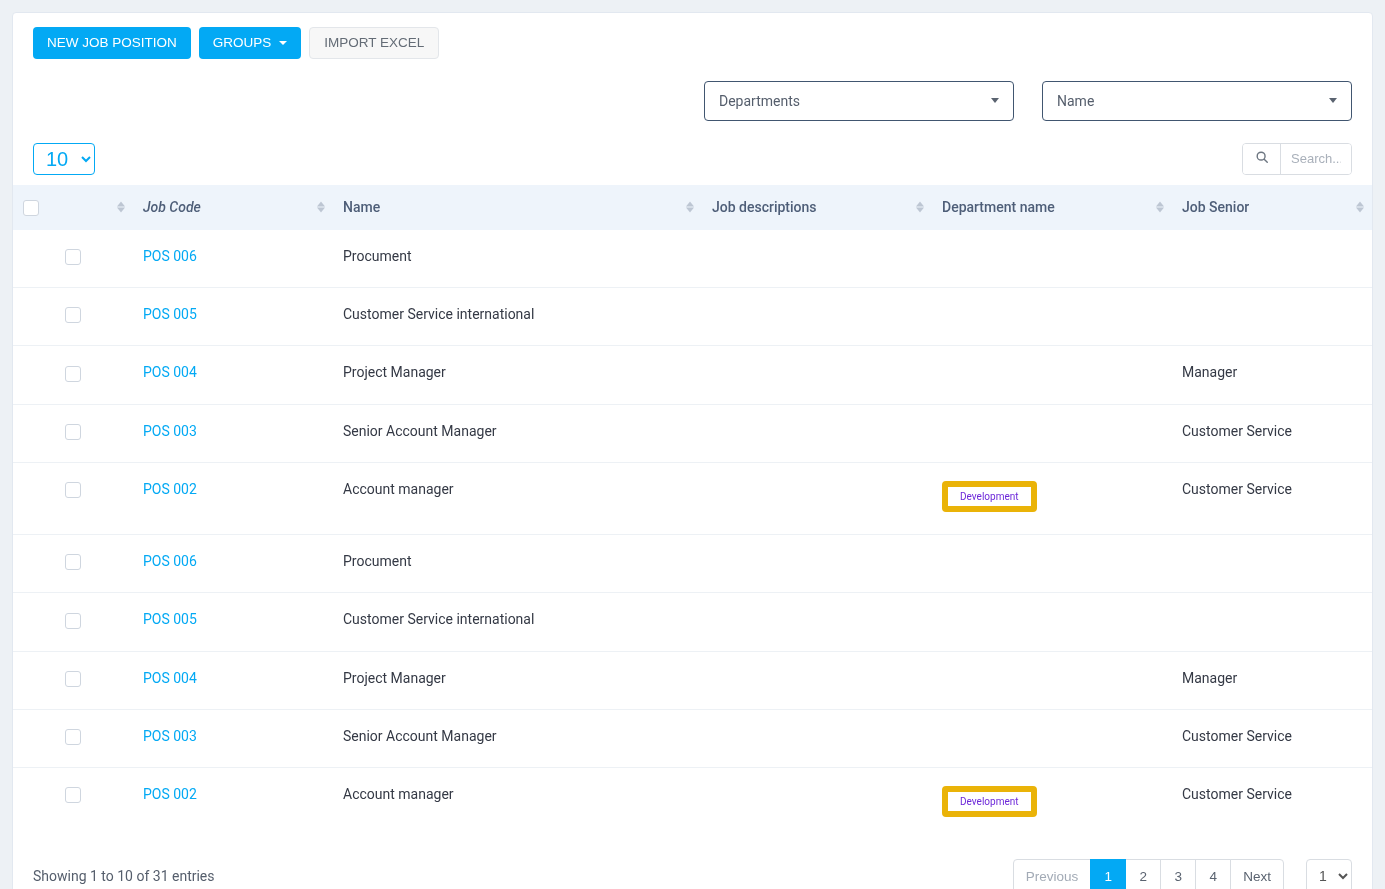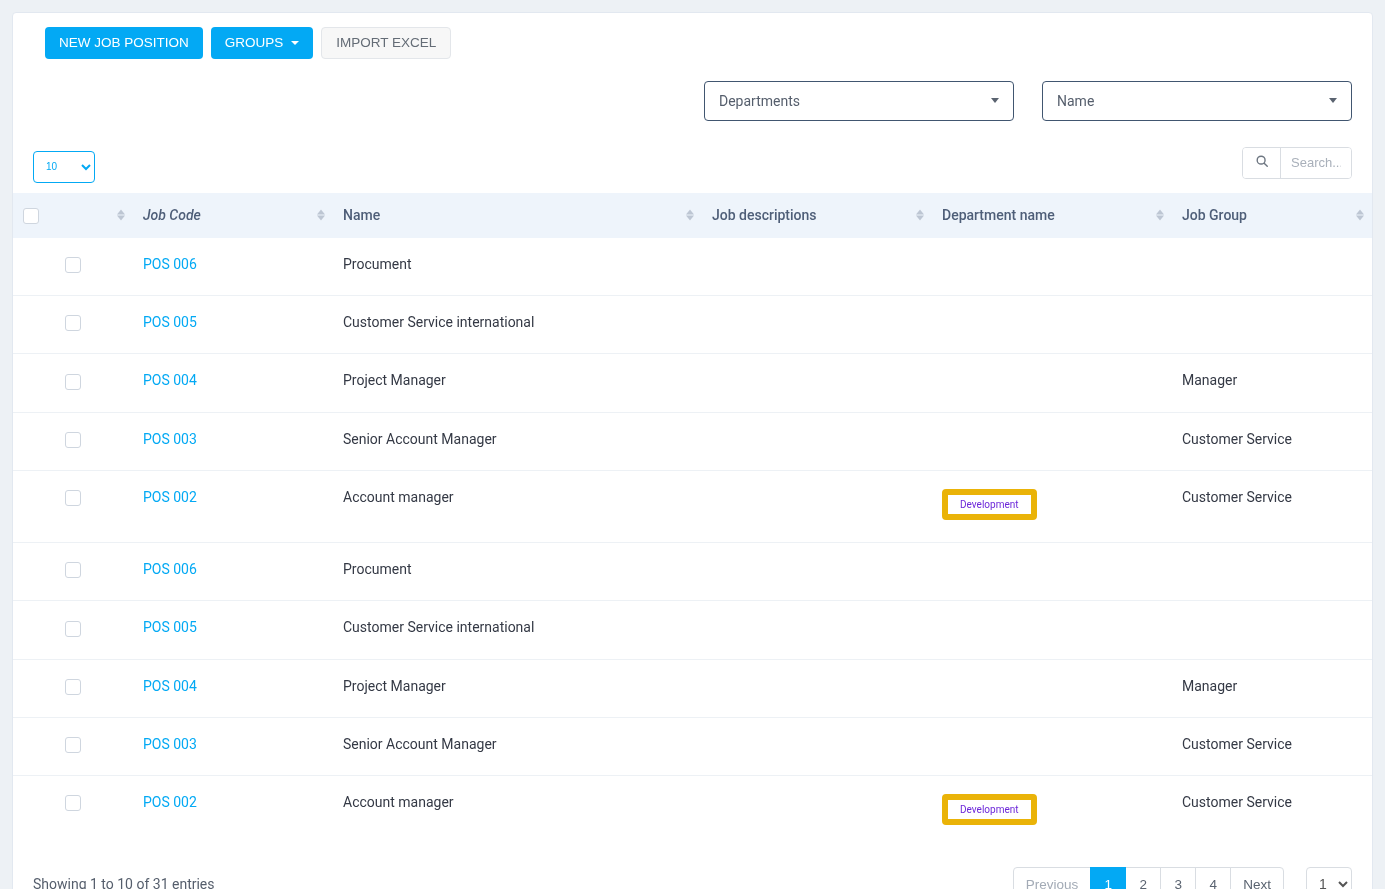--- a/index.html
+++ b/index.html
@@ -13,21 +13,21 @@
     .page-card {
       background: #fff;
       border-radius: 4px;
       border: 1px solid #e2e8f0;
       padding: 0 0 14px;
     }
     
     .toolbar-row {
       display: flex;
       gap: 8px;
-      padding: 14px 32px 0;
+      padding: 14px 20px 0;
     }
     .btn {
       border: none;
       border-radius: 4px;
       padding: 8px 14px;
       font-size: 13.5px;
       font-weight: 500;
       cursor: pointer;
       display: inline-flex;
       align-items: center;
@@ -91,23 +91,22 @@
       display: flex;
       gap: 8px;
     }
     .page-len {
       width: 62px;
       height: 32px;
       border: 1px solid #03a9f4;
       color: #03a9f4;
       border-radius: 4px;
       padding: 0 8px;
-      font-size: 10px;
-      background: #fff;
-      margin-top: 8px;
+      font-size: 20px;
+      background: #fff;
     }
     .btn-group {
       display: inline-flex;
       border: 1px solid #d9dde2;
       border-radius: 4px;
       overflow: hidden;
     }
     .btn-group .gbtn {
       background: #fff;
       color: #5a6370;
@@ -334,21 +333,21 @@
             </span>
         </th>
         <th class="col-dept">
           <span>Department name</span>
           <span class="sort-handles">
               <span class="up"></span>
               <span class="dn"></span>
             </span>
         </th>
         <th class="col-group">
-          <span>Job Group</span>
+          <span>Job Senior</span>
           <span class="sort-handles">
               <span class="up"></span>
               <span class="dn"></span>
             </span>
         </th>
       </tr>
     </thead>
     <tbody id="tbody">
         <tr>
           <td class="chk-cell"><span class="chk"></span></td>

